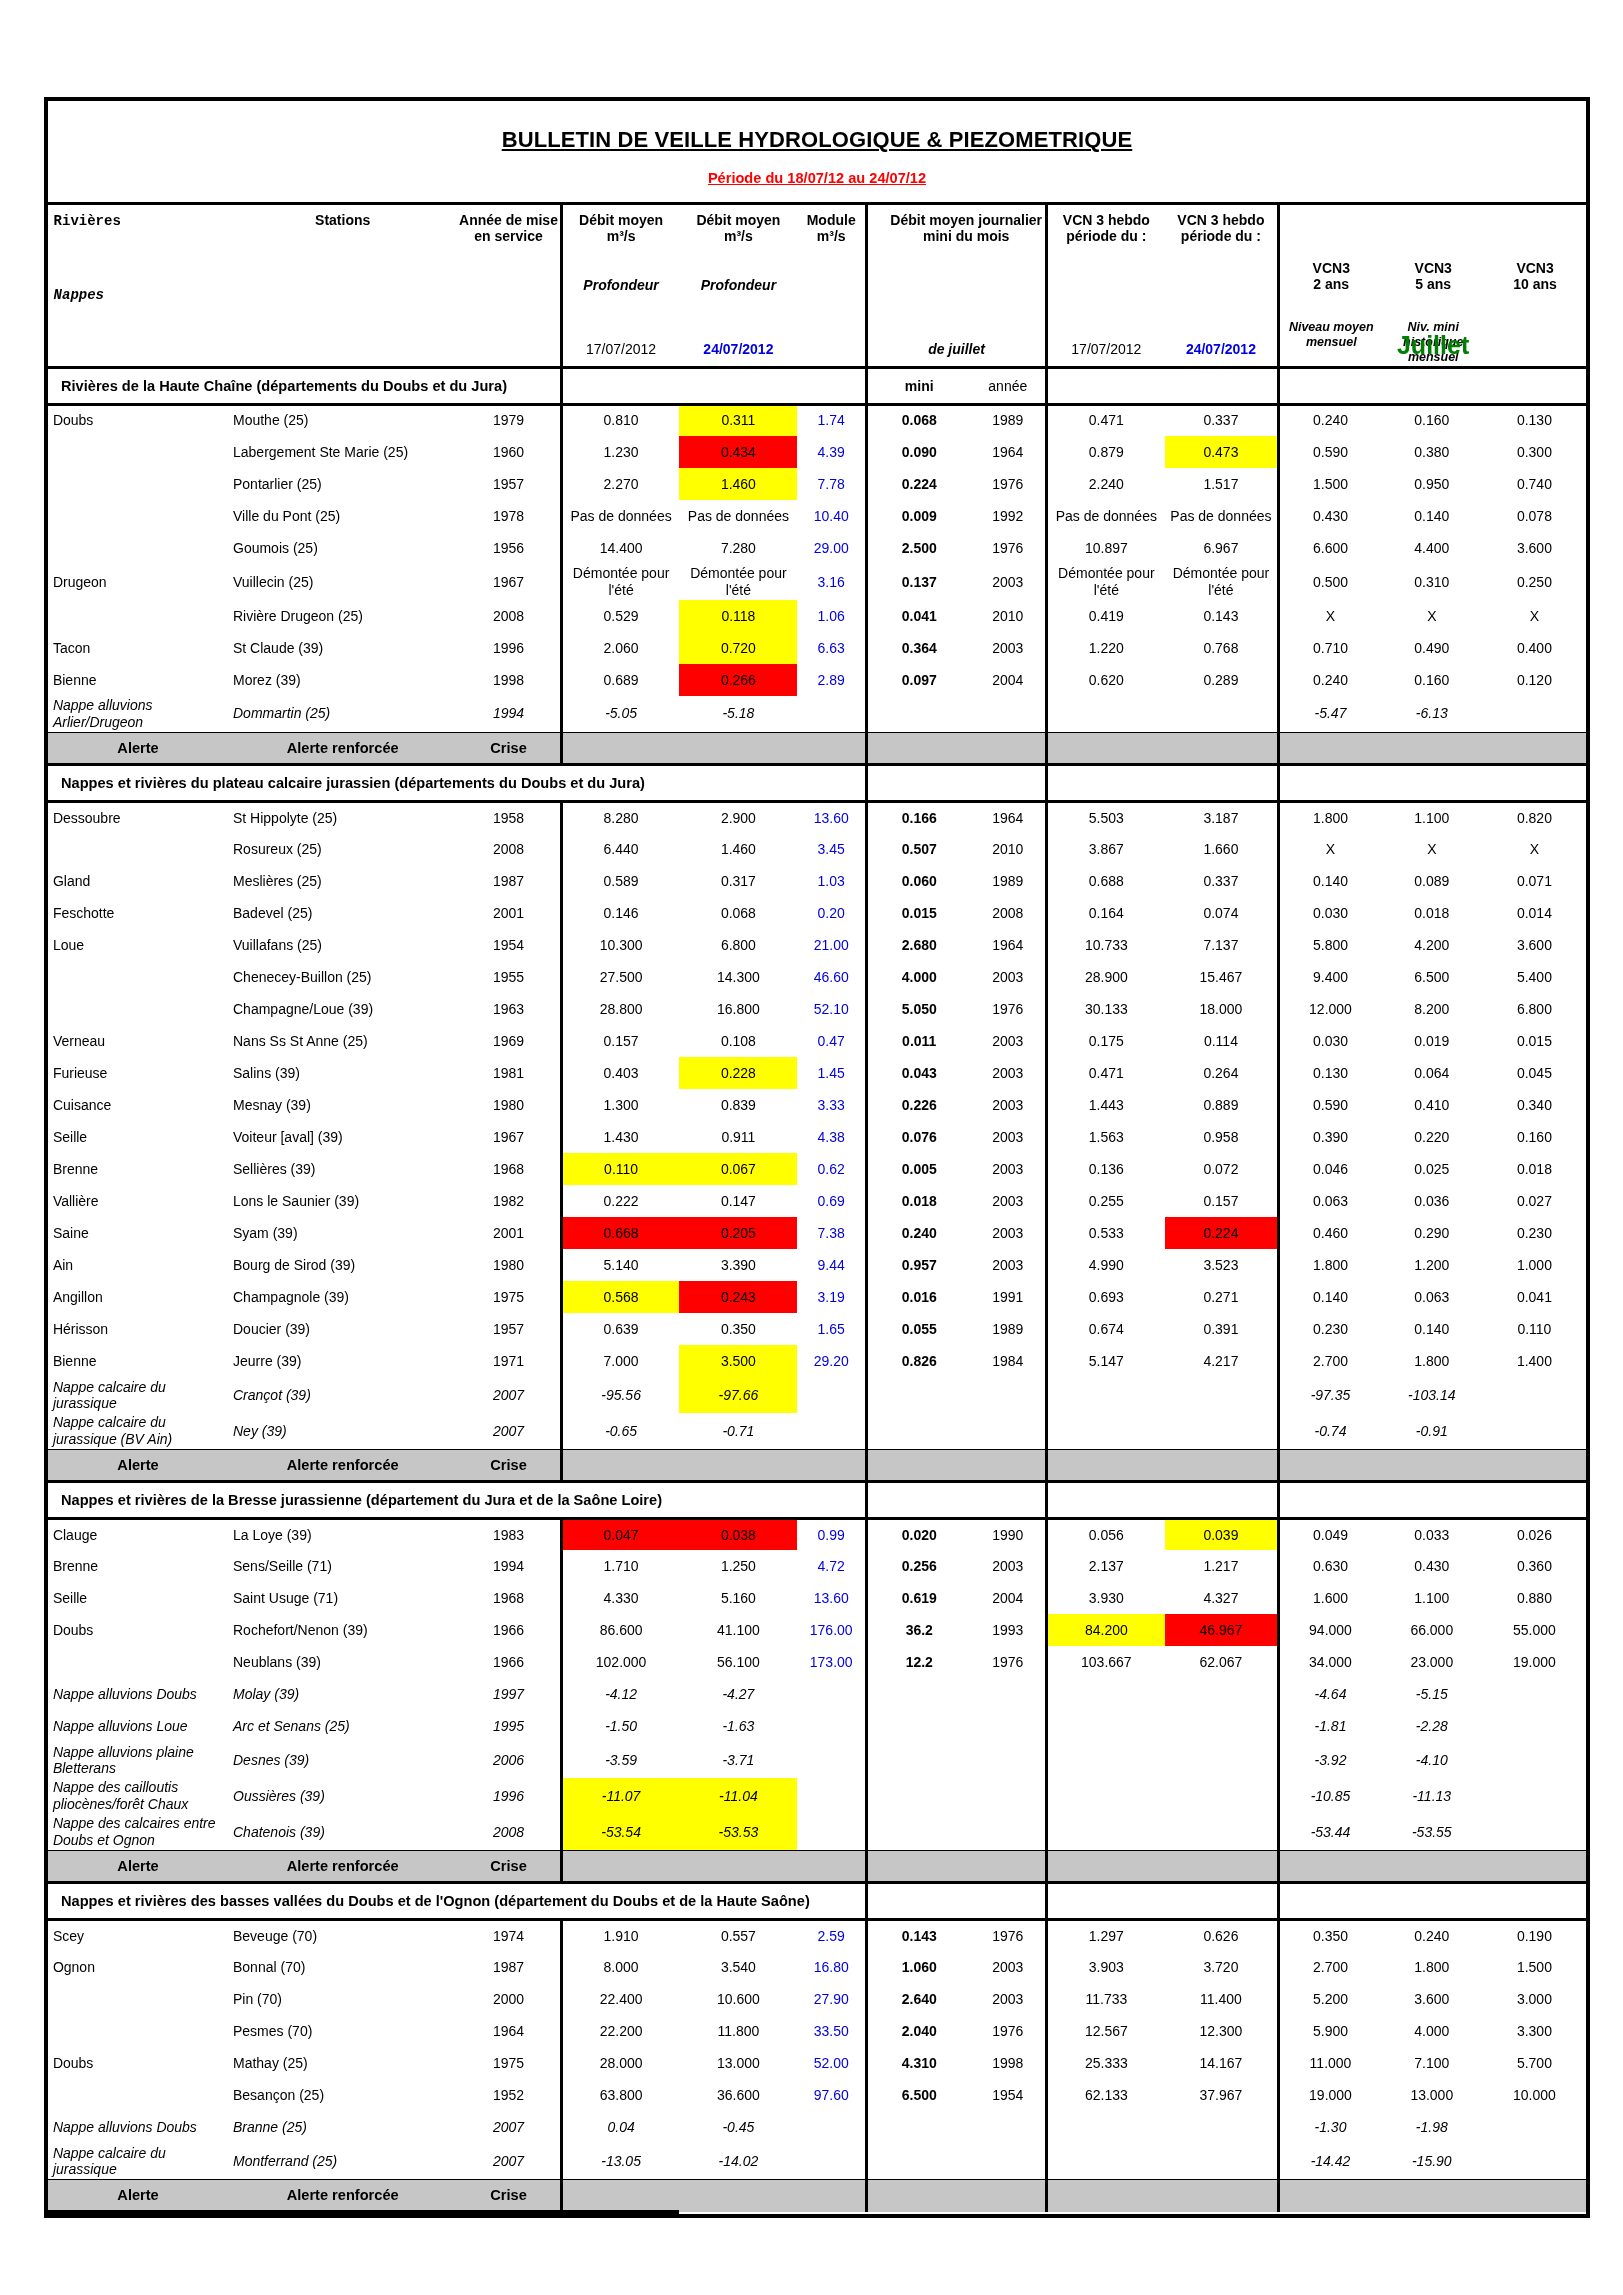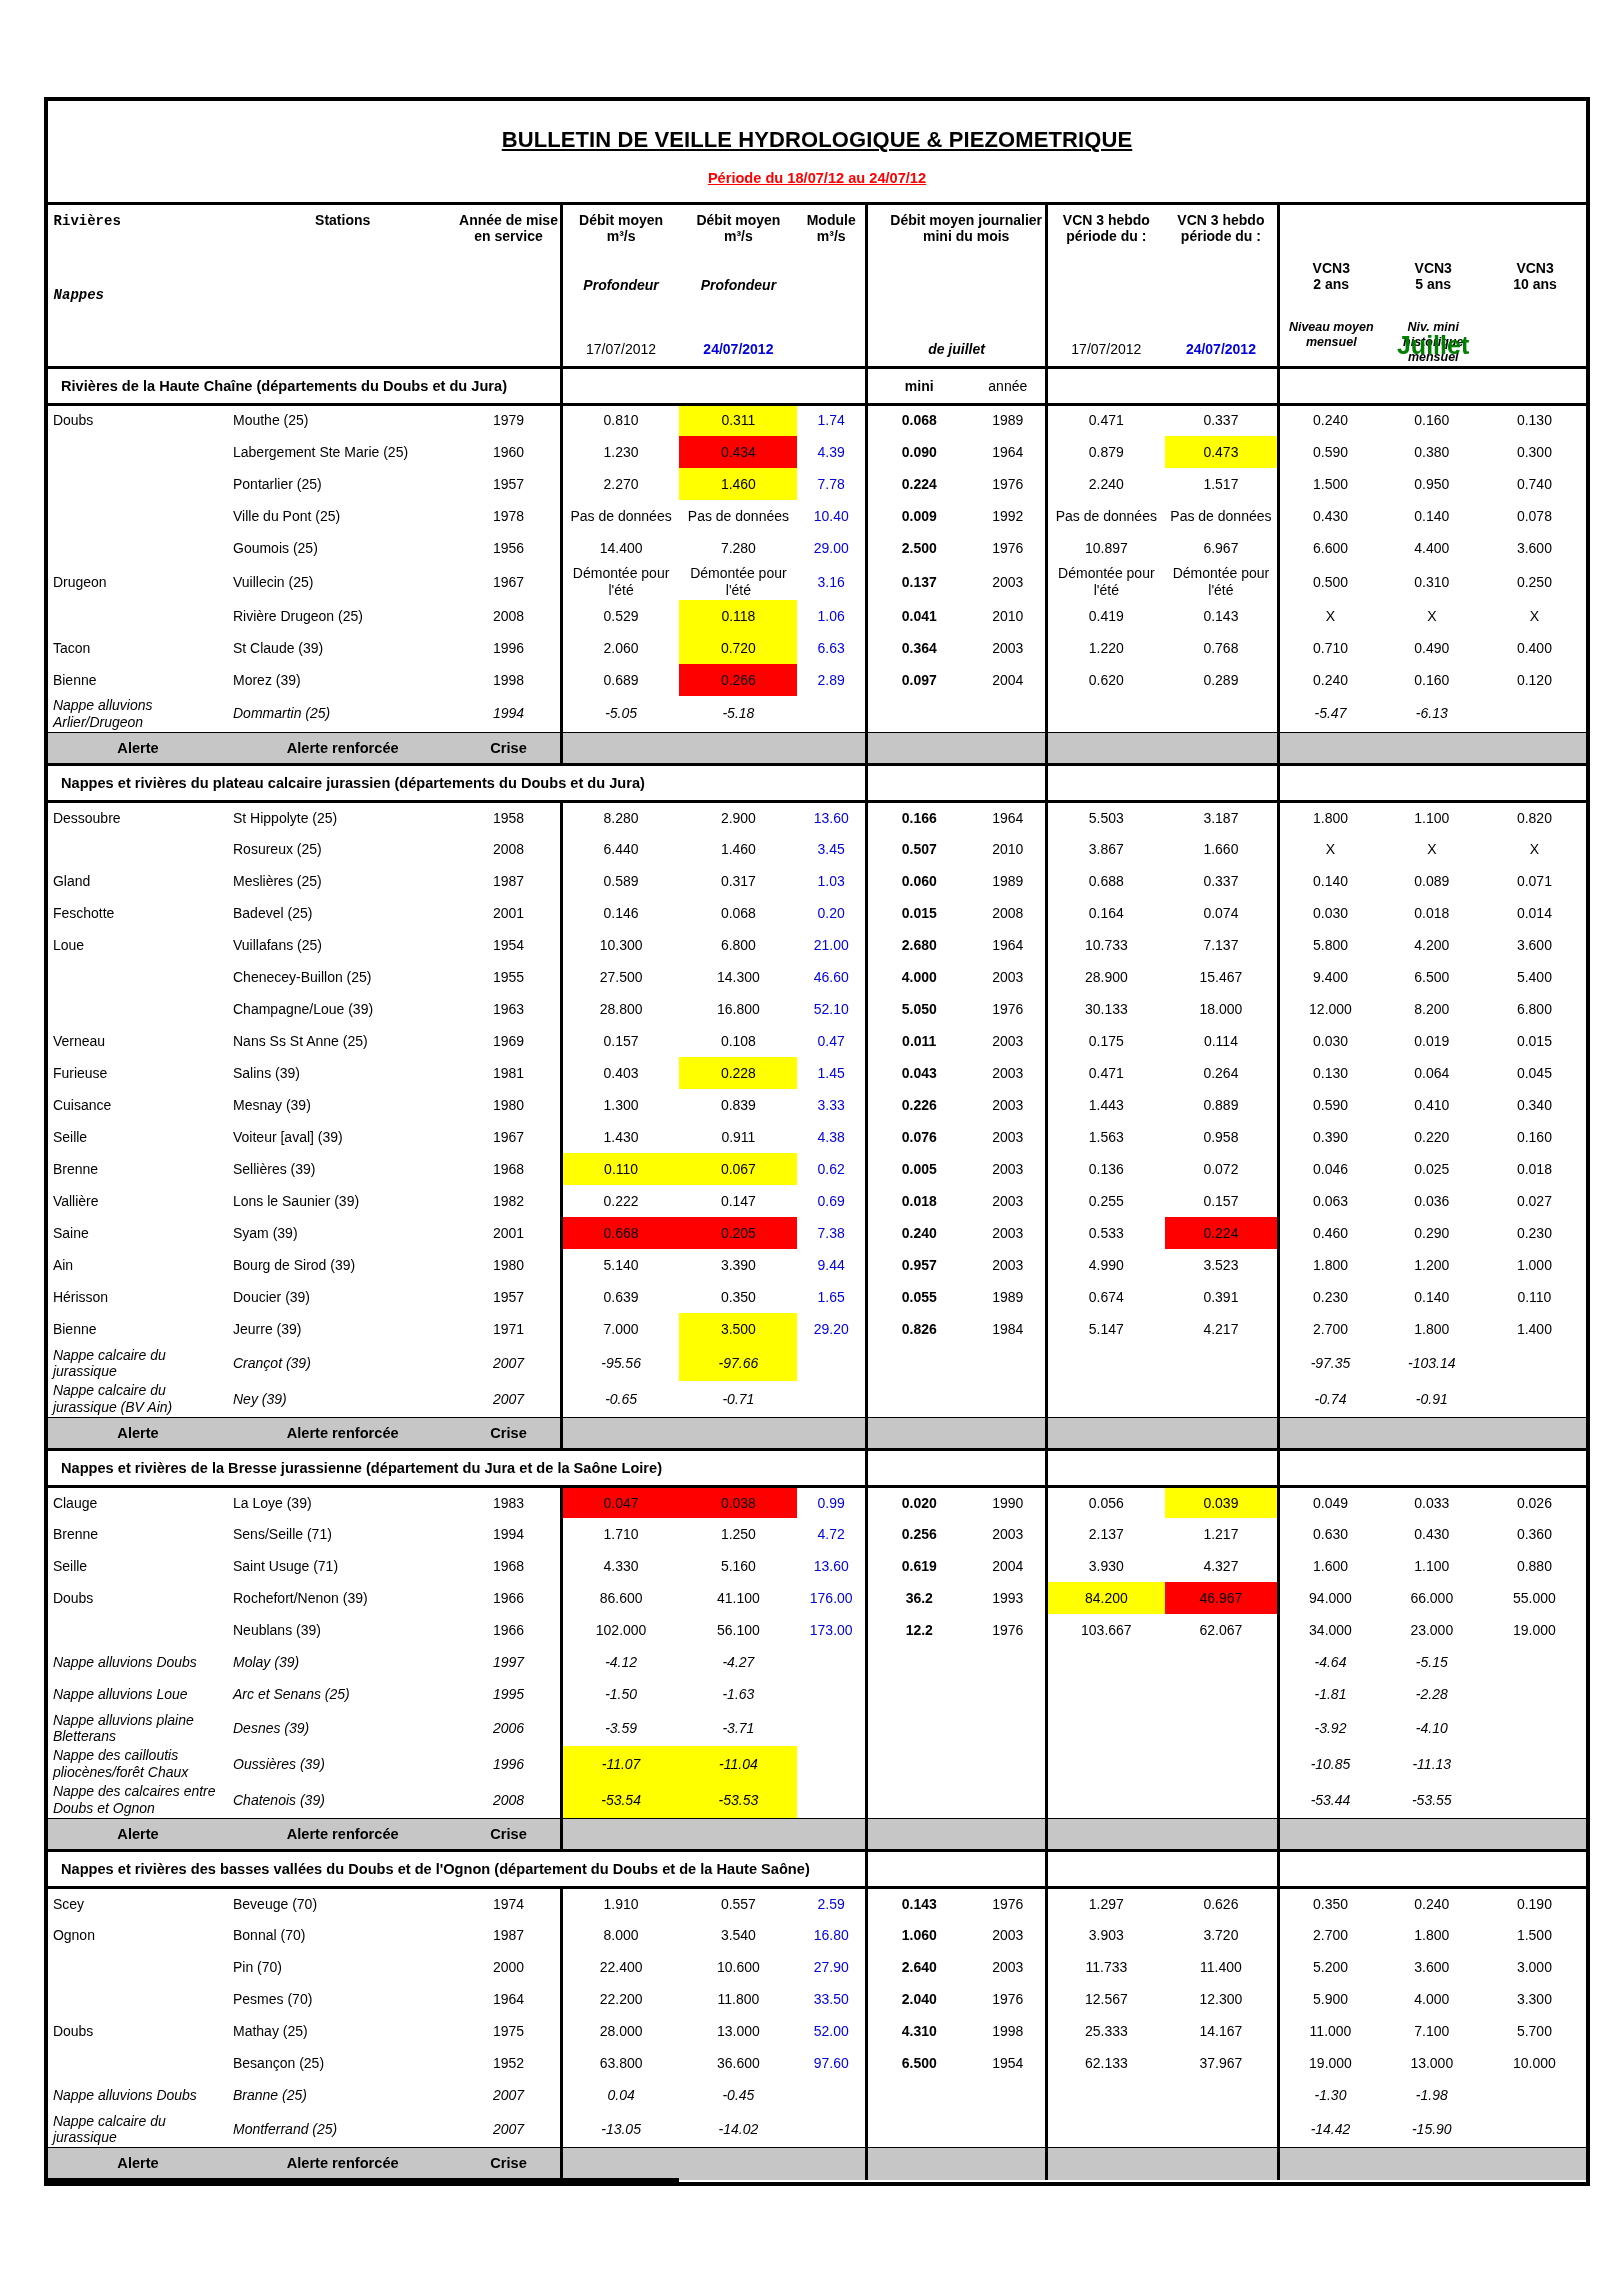--- a/index.html
+++ b/index.html
@@ -530,20 +530,35 @@
           <td class="c-mod gbr">9.44</td>
           <td class="c-mini">0.957</td>
           <td class="c-ann2 gbr">2003</td>
           <td class="c-num">4.990</td>
           <td class="c-num gbr">3.523</td>
           <td class="c-num">1.800</td>
           <td class="c-num">1.200</td>
           <td class="c-num">1.000</td>
         </tr>
         <tr class="data">
+          <td class="c-riv">Angillon</td>
+          <td class="c-sta">Champagnole (39)</td>
+          <td class="c-ann gbr">1975</td>
+          <td class="c-num bg-y">0.568</td>
+          <td class="c-num bg-r">0.243</td>
+          <td class="c-mod gbr">3.19</td>
+          <td class="c-mini">0.016</td>
+          <td class="c-ann2 gbr">1991</td>
+          <td class="c-num">0.693</td>
+          <td class="c-num gbr">0.271</td>
+          <td class="c-num">0.140</td>
+          <td class="c-num">0.063</td>
+          <td class="c-num">0.041</td>
+        </tr>
+        <tr class="data">
           <td class="c-riv">Hérisson</td>
           <td class="c-sta">Doucier (39)</td>
           <td class="c-ann gbr">1957</td>
           <td class="c-num">0.639</td>
           <td class="c-num">0.350</td>
           <td class="c-mod gbr">1.65</td>
           <td class="c-mini">0.055</td>
           <td class="c-ann2 gbr">1989</td>
           <td class="c-num">0.674</td>
           <td class="c-num gbr">0.391</td>

